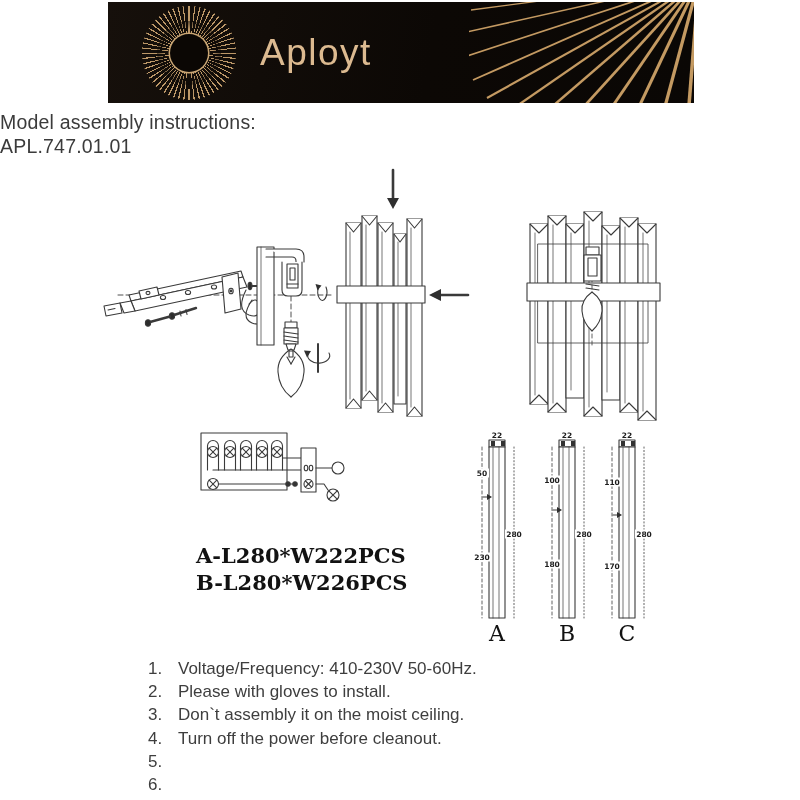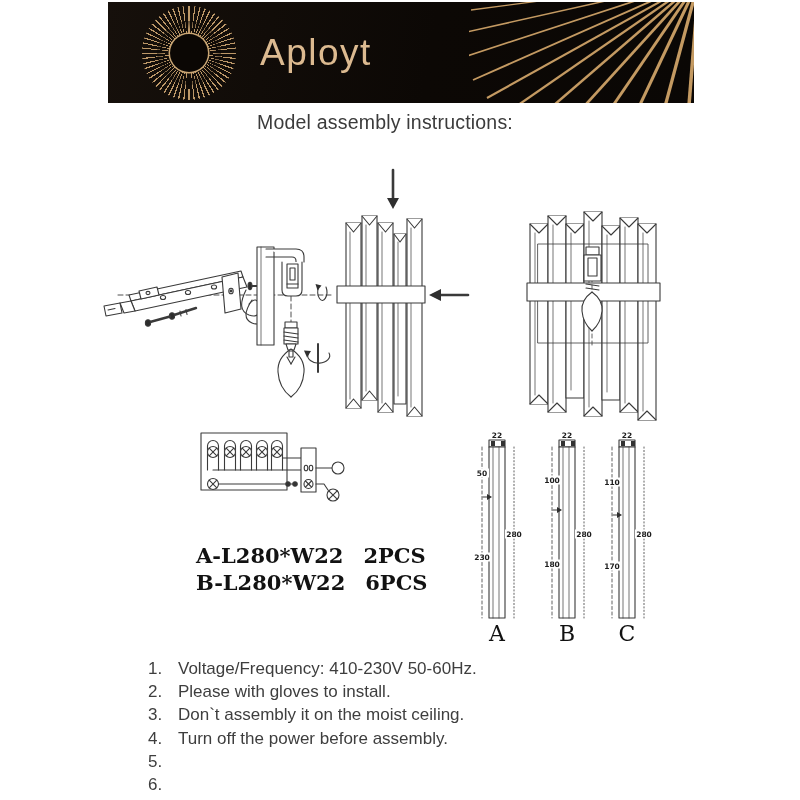--- a/index.html
+++ b/index.html
@@ -12,30 +12,30 @@
   .burst{position:absolute;left:34px;top:4px;width:94px;height:94px;border-radius:50%;
          background:repeating-conic-gradient(#bd9868 0deg 1.6deg,rgba(0,0,0,0) 1.6deg 6.4deg);}
   .burst::before{content:"";position:absolute;left:50%;top:50%;width:64px;height:64px;margin:-32px 0 0 -32px;
          border-radius:50%;background:radial-gradient(circle,rgba(12,8,5,0) 0 52%,rgba(12,8,5,.55) 70%,#0c0805 100%);}
   .burst::after{content:"";position:absolute;left:50%;top:50%;width:38px;height:38px;margin:-19px 0 0 -19px;
          border-radius:50%;background:#0b0704;box-shadow:0 0 0 1.5px #caa674;}
   .brand{position:absolute;left:152px;top:0;height:101px;display:flex;align-items:center;
          font-size:37px;letter-spacing:1.5px;color:#dcba90;font-weight:400;}
   .rays{position:absolute;right:0;top:0;}
   
-  .title-block{position:absolute;left:16px;top:110px;width:738px;text-align:center;}
+  .title-block{position:absolute;left:0;top:110px;width:738px;}
   .title-line{font-size:19.5px;line-height:24px;color:#3b3b3b;letter-spacing:.2px;font-weight:500;}
   
   svg.diagram{position:absolute;left:0;top:0;}
   .dimtext{font:bold 7.5px "DejaVu Sans",sans-serif;fill:#1c1c1c;}
   .barletter{font:22px "DejaVu Serif",serif;fill:#111;}
   
   .parts{position:absolute;left:196px;top:543px;font-family:"DejaVu Serif",serif;
          font-weight:700;font-size:21px;color:#121212;}
-  .parts .row{display:flex;gap:20px;line-height:26.5px;white-space:nowrap;}
+  .parts .row{display:flex;line-height:26.5px;white-space:nowrap;}
   
   .instructions{position:absolute;left:148px;top:657px;width:540px;}
   .instructions .row{display:flex;line-height:23.2px;font-size:17px;color:#3e3e3e;font-weight:500;}
   .instructions .num{width:30px;flex:0 0 30px;}
 </style>
 </head>
 <body>
 
 <div class="page">
 
@@ -55,20 +55,21 @@
         <line x1="230" y1="-22" x2="130" y2="124" stroke-width="2.9"></line>
         <line x1="230" y1="-22" x2="160" y2="126" stroke-width="3.1"></line>
         <line x1="230" y1="-22" x2="190" y2="127" stroke-width="3.3"></line>
         <line x1="230" y1="-22" x2="218" y2="128" stroke-width="3.5"></line>
       </g>
     </svg>
   </div>
 
   <div class="title-block">
     <div class="title-line">Model assembly instructions:</div>
+    <div class="title-line">APL.747.01.01</div>
   </div>
 
   <svg class="diagram" width="800" height="800" viewBox="0 0 800 800">
     <g stroke="#3a3a3a" stroke-width="1.1" fill="none" stroke-linejoin="round" stroke-linecap="round">
 
       <g>
         <line x1="393" y1="170" x2="393" y2="199" stroke-width="2.6"></line>
         <polygon points="387,198 399,198 393,209" fill="#2f2f2f" stroke="none"></polygon>
       </g>
 
@@ -369,21 +370,21 @@
     <div class="row">
       <span class="num">2.</span>
       <span class="txt">Please with gloves to install.</span>
     </div>
     <div class="row">
       <span class="num">3.</span>
       <span class="txt">Don`t assembly it on the moist ceiling.</span>
     </div>
     <div class="row">
       <span class="num">4.</span>
-      <span class="txt">Turn off the power before assembly.</span>
+      <span class="txt">Turn off the power before cleanout.</span>
     </div>
     <div class="row">
       <span class="num">5.</span>
     </div>
     <div class="row">
       <span class="num">6.</span>
     </div>
   </div>
 
 </div>

